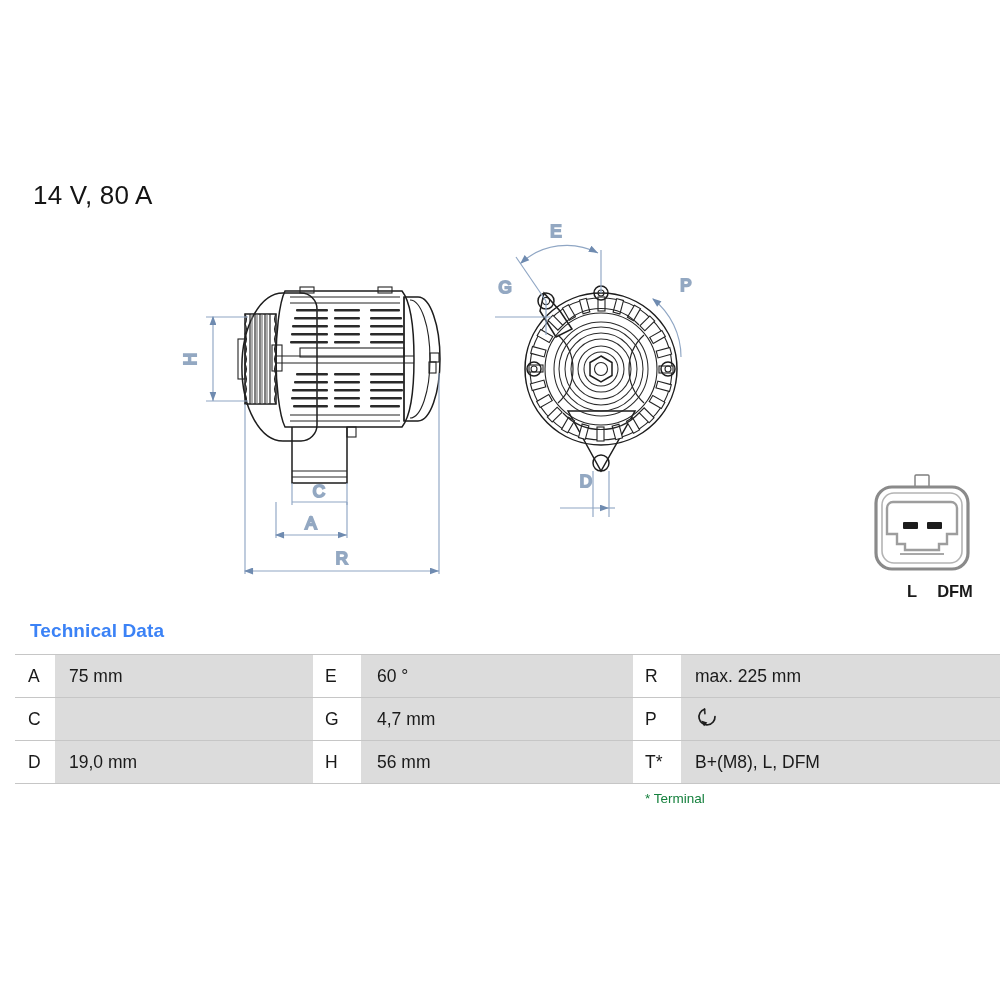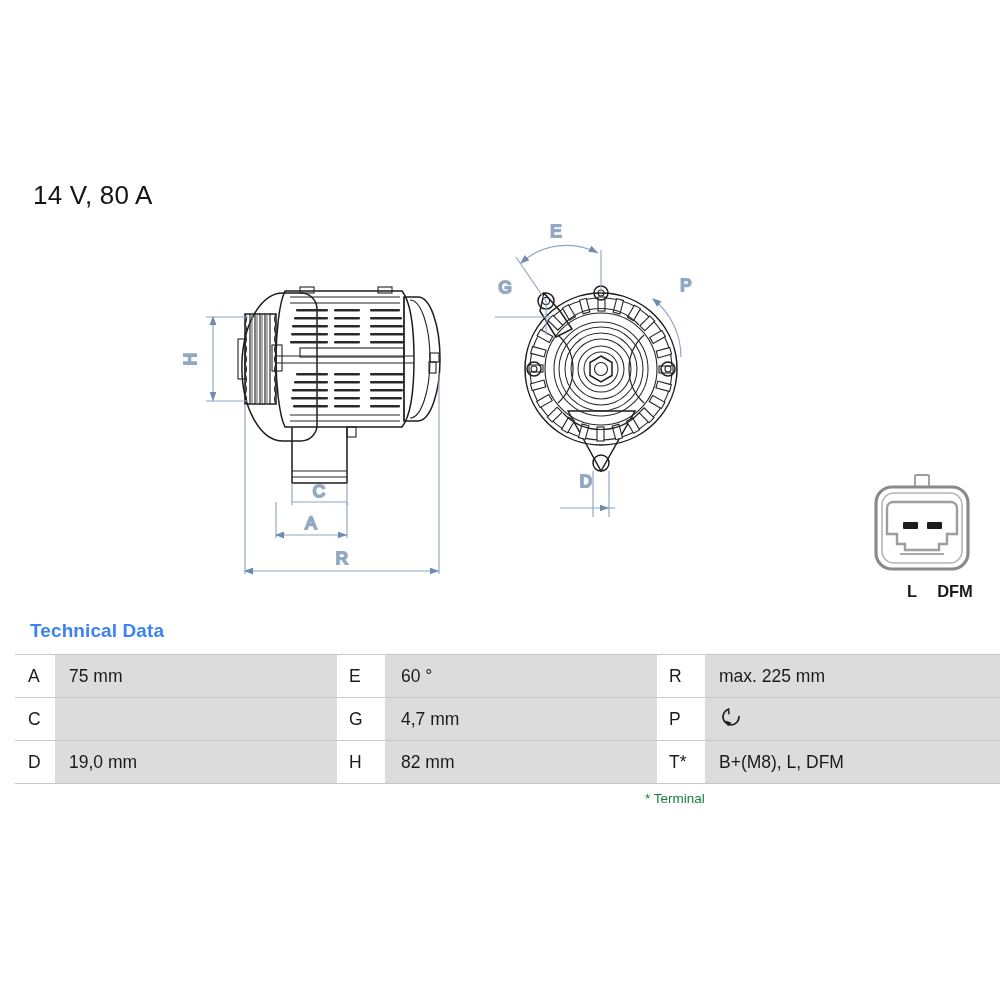--- a/index.html
+++ b/index.html
@@ -77,21 +77,21 @@
   td.k {
     background: #ffffff;
     text-align: left;
     padding-left: 12px;
     width: 48px;
   }
   td.v {
     background: #dcdcdc;
     padding-left: 14px;
   }
-  td.v-wide   { width: 282px; }
+  td.v-wide   { width: 258px; }
   td.v-mid    { width: 272px; padding-left: 16px; }
   td.v-last   { width: 345px; }
   td.k-first  { width: 40px; padding-left: 13px; }
 
   .footnote {
     margin: 7px 0 0 0;
     padding-left: 645px;
     font-size: 13.5px;
     color: #15803d;
   }
@@ -408,21 +408,21 @@
               <path d="M6.2,15.5 L12.4,17.6 L9.0,21.3 Z" fill="#1d1d1d"></path>
             </svg>
           </span>
         </td>
       </tr>
 
       <tr>
         <td class="k k-first">D</td>
         <td class="v v-wide">19,0 mm</td>
         <td class="k">H</td>
-        <td class="v v-mid">82 mm</td>
+        <td class="v v-mid">56 mm</td>
         <td class="k">T*</td>
         <td class="v v-last">B+(M8), L, DFM</td>
       </tr>
     </tbody>
   </table>
 
   <p class="footnote">* Terminal</p>
 </div>
 
 </body></html>

